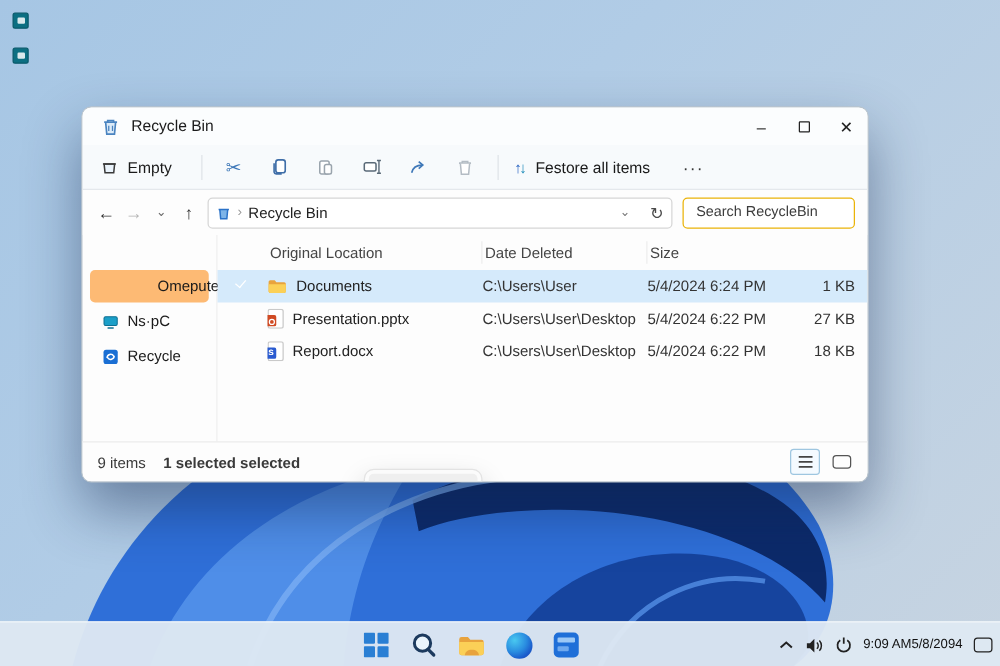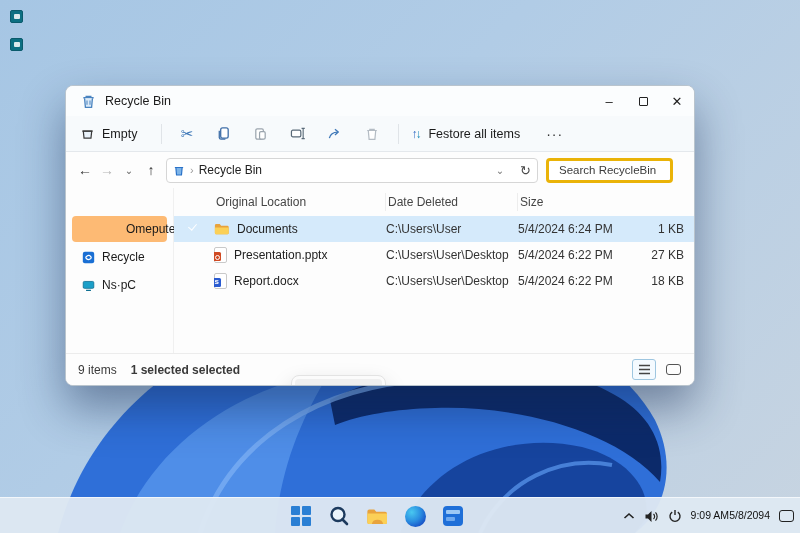--- a/index.html
+++ b/index.html
@@ -38,22 +38,22 @@
   .addressrow{position:relative;height:36px;background:#fdfdfd;border-bottom:1px solid ##ececec;display:flex;align-items:center;}
   .nav{background:none;border:none;font-size:14px;color:#333;width:22px;text-align:center;padding:0;}
   .nav.dis{color:#b5b5b5;}
   .nav.small{font-size:10px;color:#666;}
   .addrbox{display:flex;align-items:center;height:25px;width:372px;margin-left:4px;background:#fff;
     border:1px solid #d6d6d6;border-radius:4px;padding:0 6px;}
   .addr-crumb{font-size:11px;color:#9a9a9a;margin:0 5px;}
   .addr-path{font-size:12px;color:#222;flex:1;}
   .addr-dd{font-size:10px;color:#777;margin-right:16px;}
   .addr-refresh{font-size:13px;color:#4a4a4a;}
-  .searchbox{display:flex;align-items:center;height:25px;width:127px;margin-left:8px;background:#fff;
-    border:3px solid #eab308;border-radius:4px;padding:4px 8px;}
+  .searchbox{display:flex;align-items:center;height:25px;width:138px;margin-left:8px;background:#fff;
+    border:1px solid #eab308;border-radius:4px;padding:4px 8px;}
   .searchbox input{border:none;outline:none;width:100%;font-size:11.5px;color:#333;background:transparent;}
   .searchbox input::placeholder{color:#3c3c3c;opacity:1;}
 
   .content{position:relative;height:166px;display:flex;}
   .sidebar{width:108px;border-right:1px solid #f0f0f0;padding-top:26px;}
   .side-item{display:flex;align-items:center;gap:7px;height:26px;margin:2px 6px;padding-left:10px;border-radius:4px;}
   .side-item.sel{background:#fdba74;gap:44px;}
   .side-label{font-size:12px;color:#1a1a1a;}
 
   .filelist{flex:1;position:relative;}
@@ -218,31 +218,31 @@
       <div class="sidebar">
         <div class="side-item sel">
           <svg width="12" height="13" viewBox="0 0 16 16">
             <path d="M3.8 4l.9 10h6.6l.9-10" stroke="#2a72c8" stroke-width="1.6" fill="#7db4e8"></path>
             <path d="M2.5 4h11" stroke="#2a72c8" stroke-width="1.6"></path>
           </svg>
           <span class="side-label">Omeputer</span>
         </div>
         <div class="side-item">
           <svg width="13" height="13" viewBox="0 0 16 16">
+            <rect x="1.5" y="3" width="13" height="8.5" rx="1.5" fill="#1b9fc8" stroke="#0e6f92" stroke-width="1"></rect>
+            <path d="M5 14h6" stroke="#0e6f92" stroke-width="1.6"></path>
+          </svg>
+          <span class="side-label">Ns·pC</span>
+        </div>
+        <div class="side-item">
+          <svg width="13" height="13" viewBox="0 0 16 16">
             <rect x="1" y="1" width="14" height="14" rx="2.5" fill="#1a6fd4"></rect>
             <path d="M4.5 9a3.5 3.5 0 0 1 6.5-1.8 M11.5 7a3.5 3.5 0 0 1-6.5 1.8" stroke="#fff" stroke-width="1.5" fill="none"></path>
           </svg>
           <span class="side-label">Recycle</span>
-        </div>
-        <div class="side-item">
-          <svg width="13" height="13" viewBox="0 0 16 16">
-            <rect x="1.5" y="3" width="13" height="8.5" rx="1.5" fill="#1b9fc8" stroke="#0e6f92" stroke-width="1"></rect>
-            <path d="M5 14h6" stroke="#0e6f92" stroke-width="1.6"></path>
-          </svg>
-          <span class="side-label">Ns·pC</span>
         </div>
       </div>
 
       <div class="filelist">
         <div class="lrow lheader">
           <span></span>
           <span class="hcell">Original Location</span>
           <span class="hcell">Date Deleted</span>
           <span class="hcell last">Size</span>
         </div>

